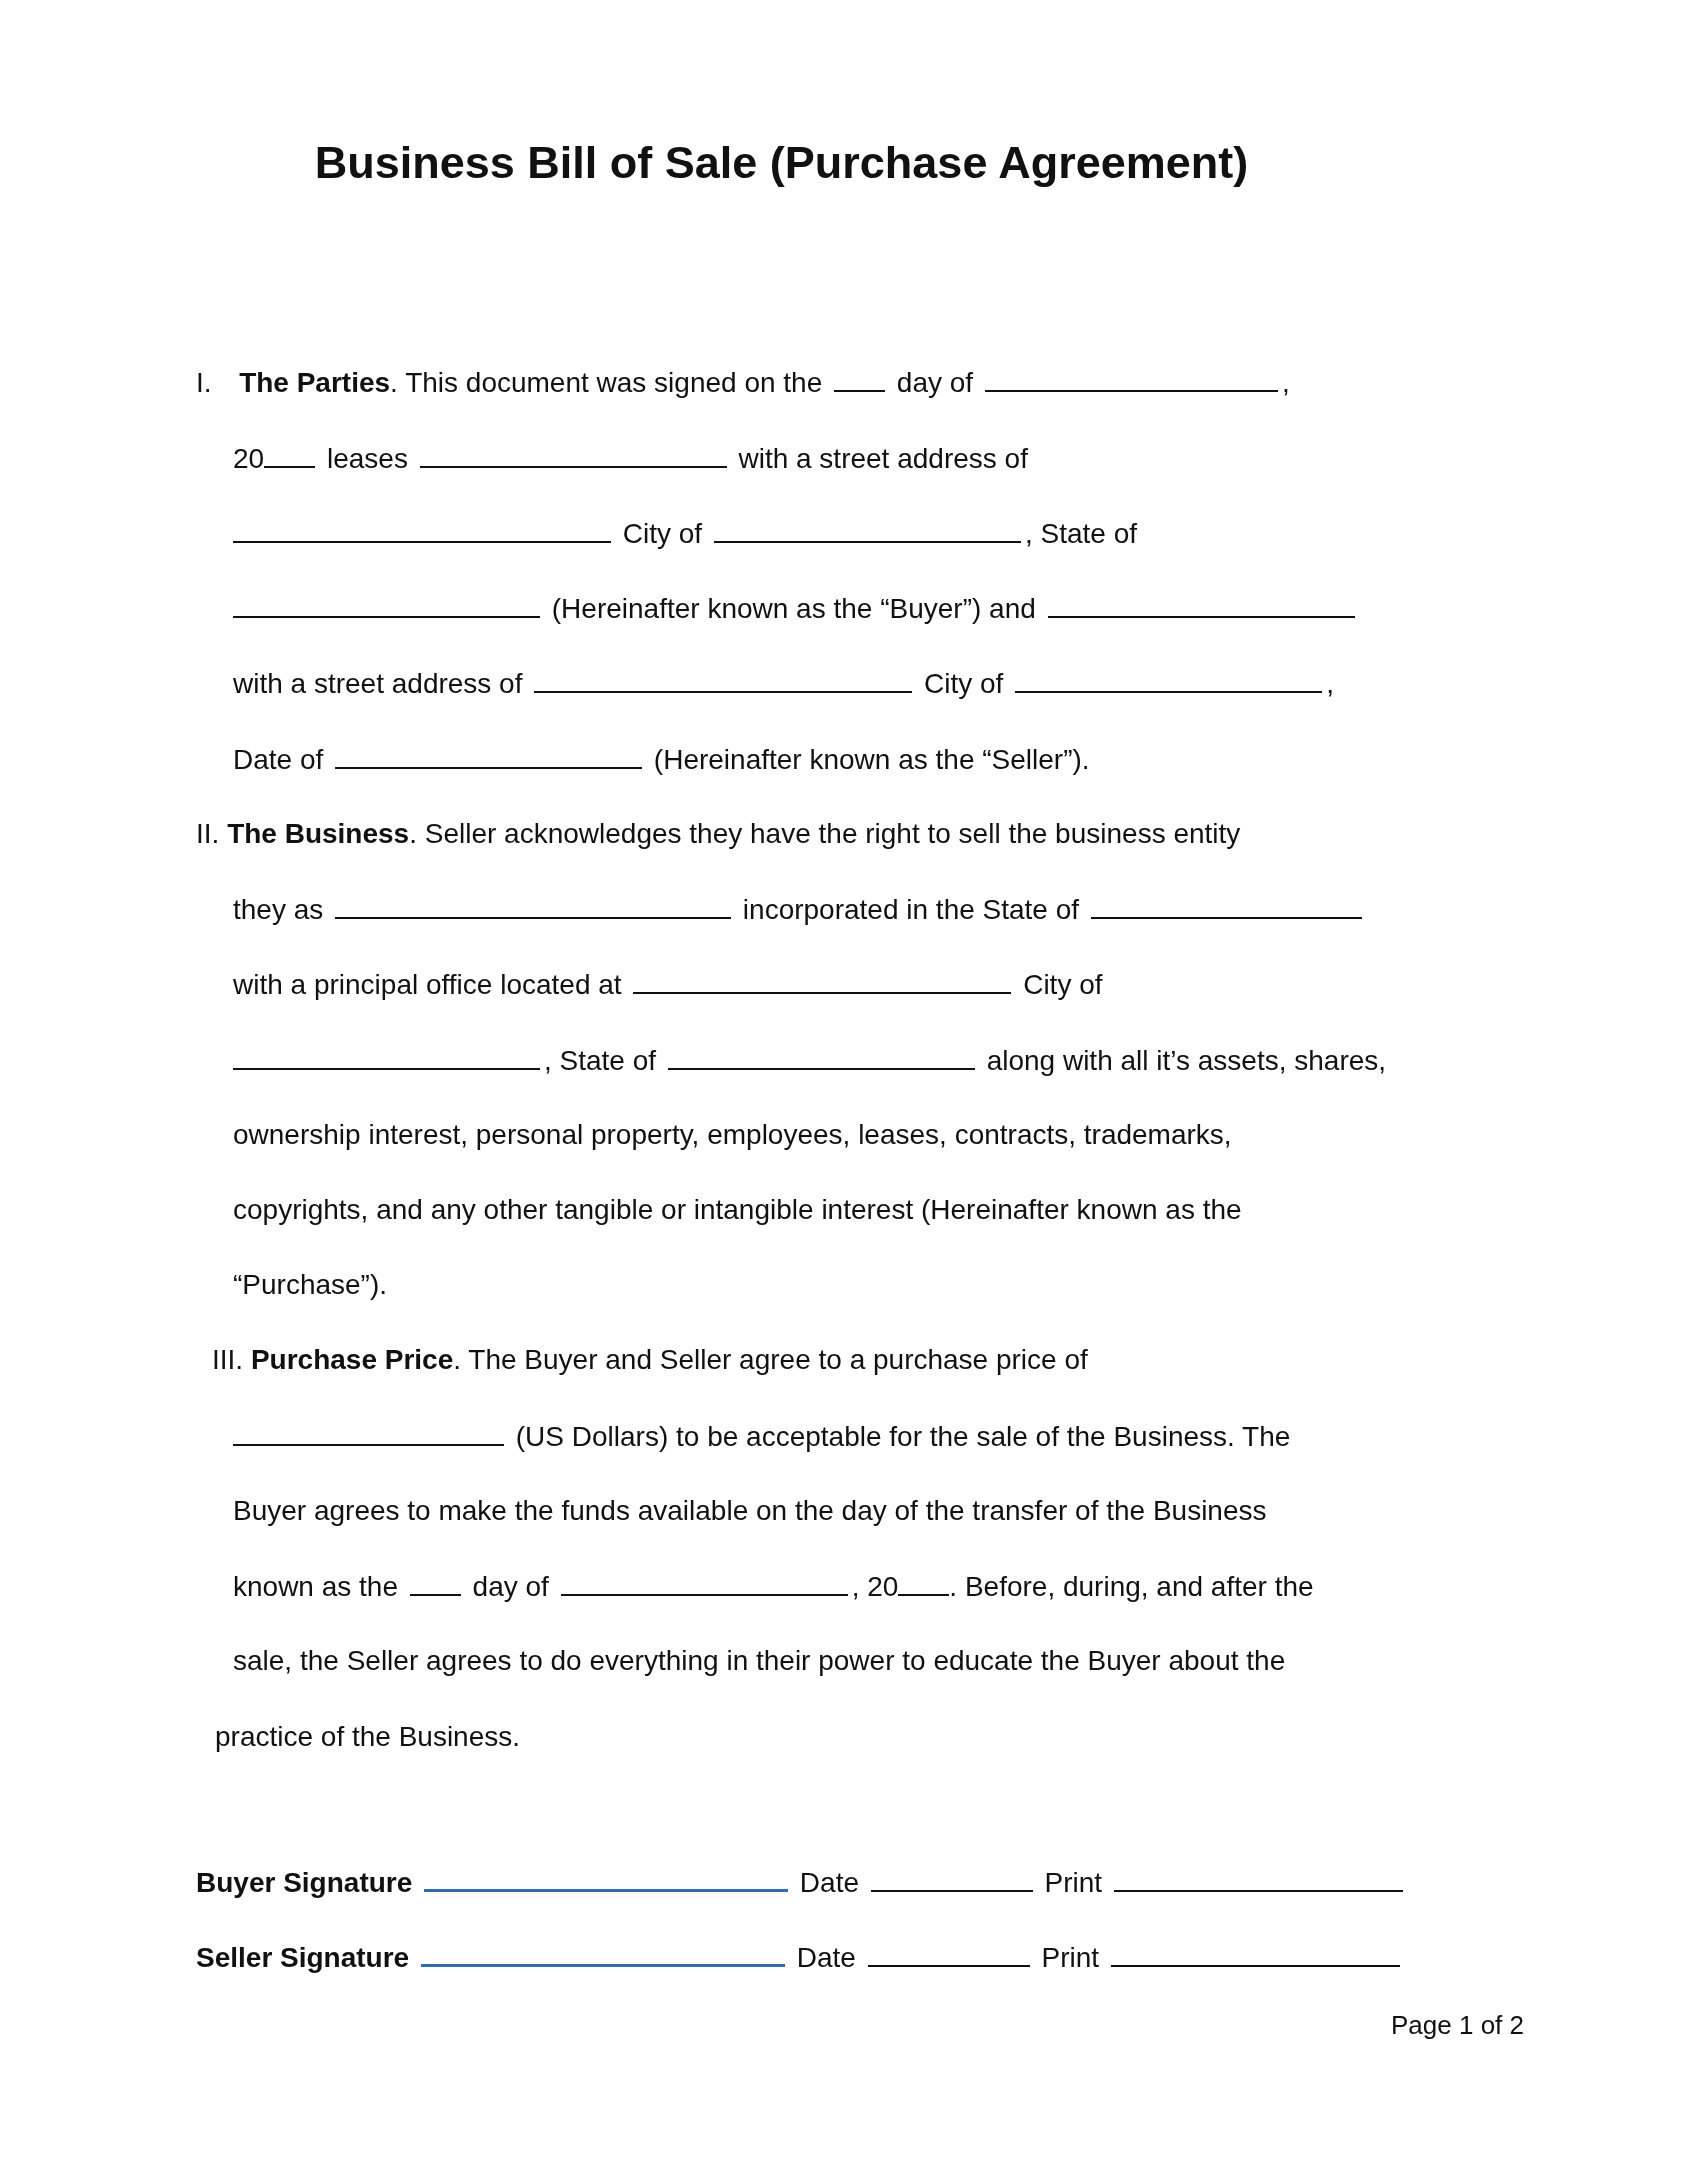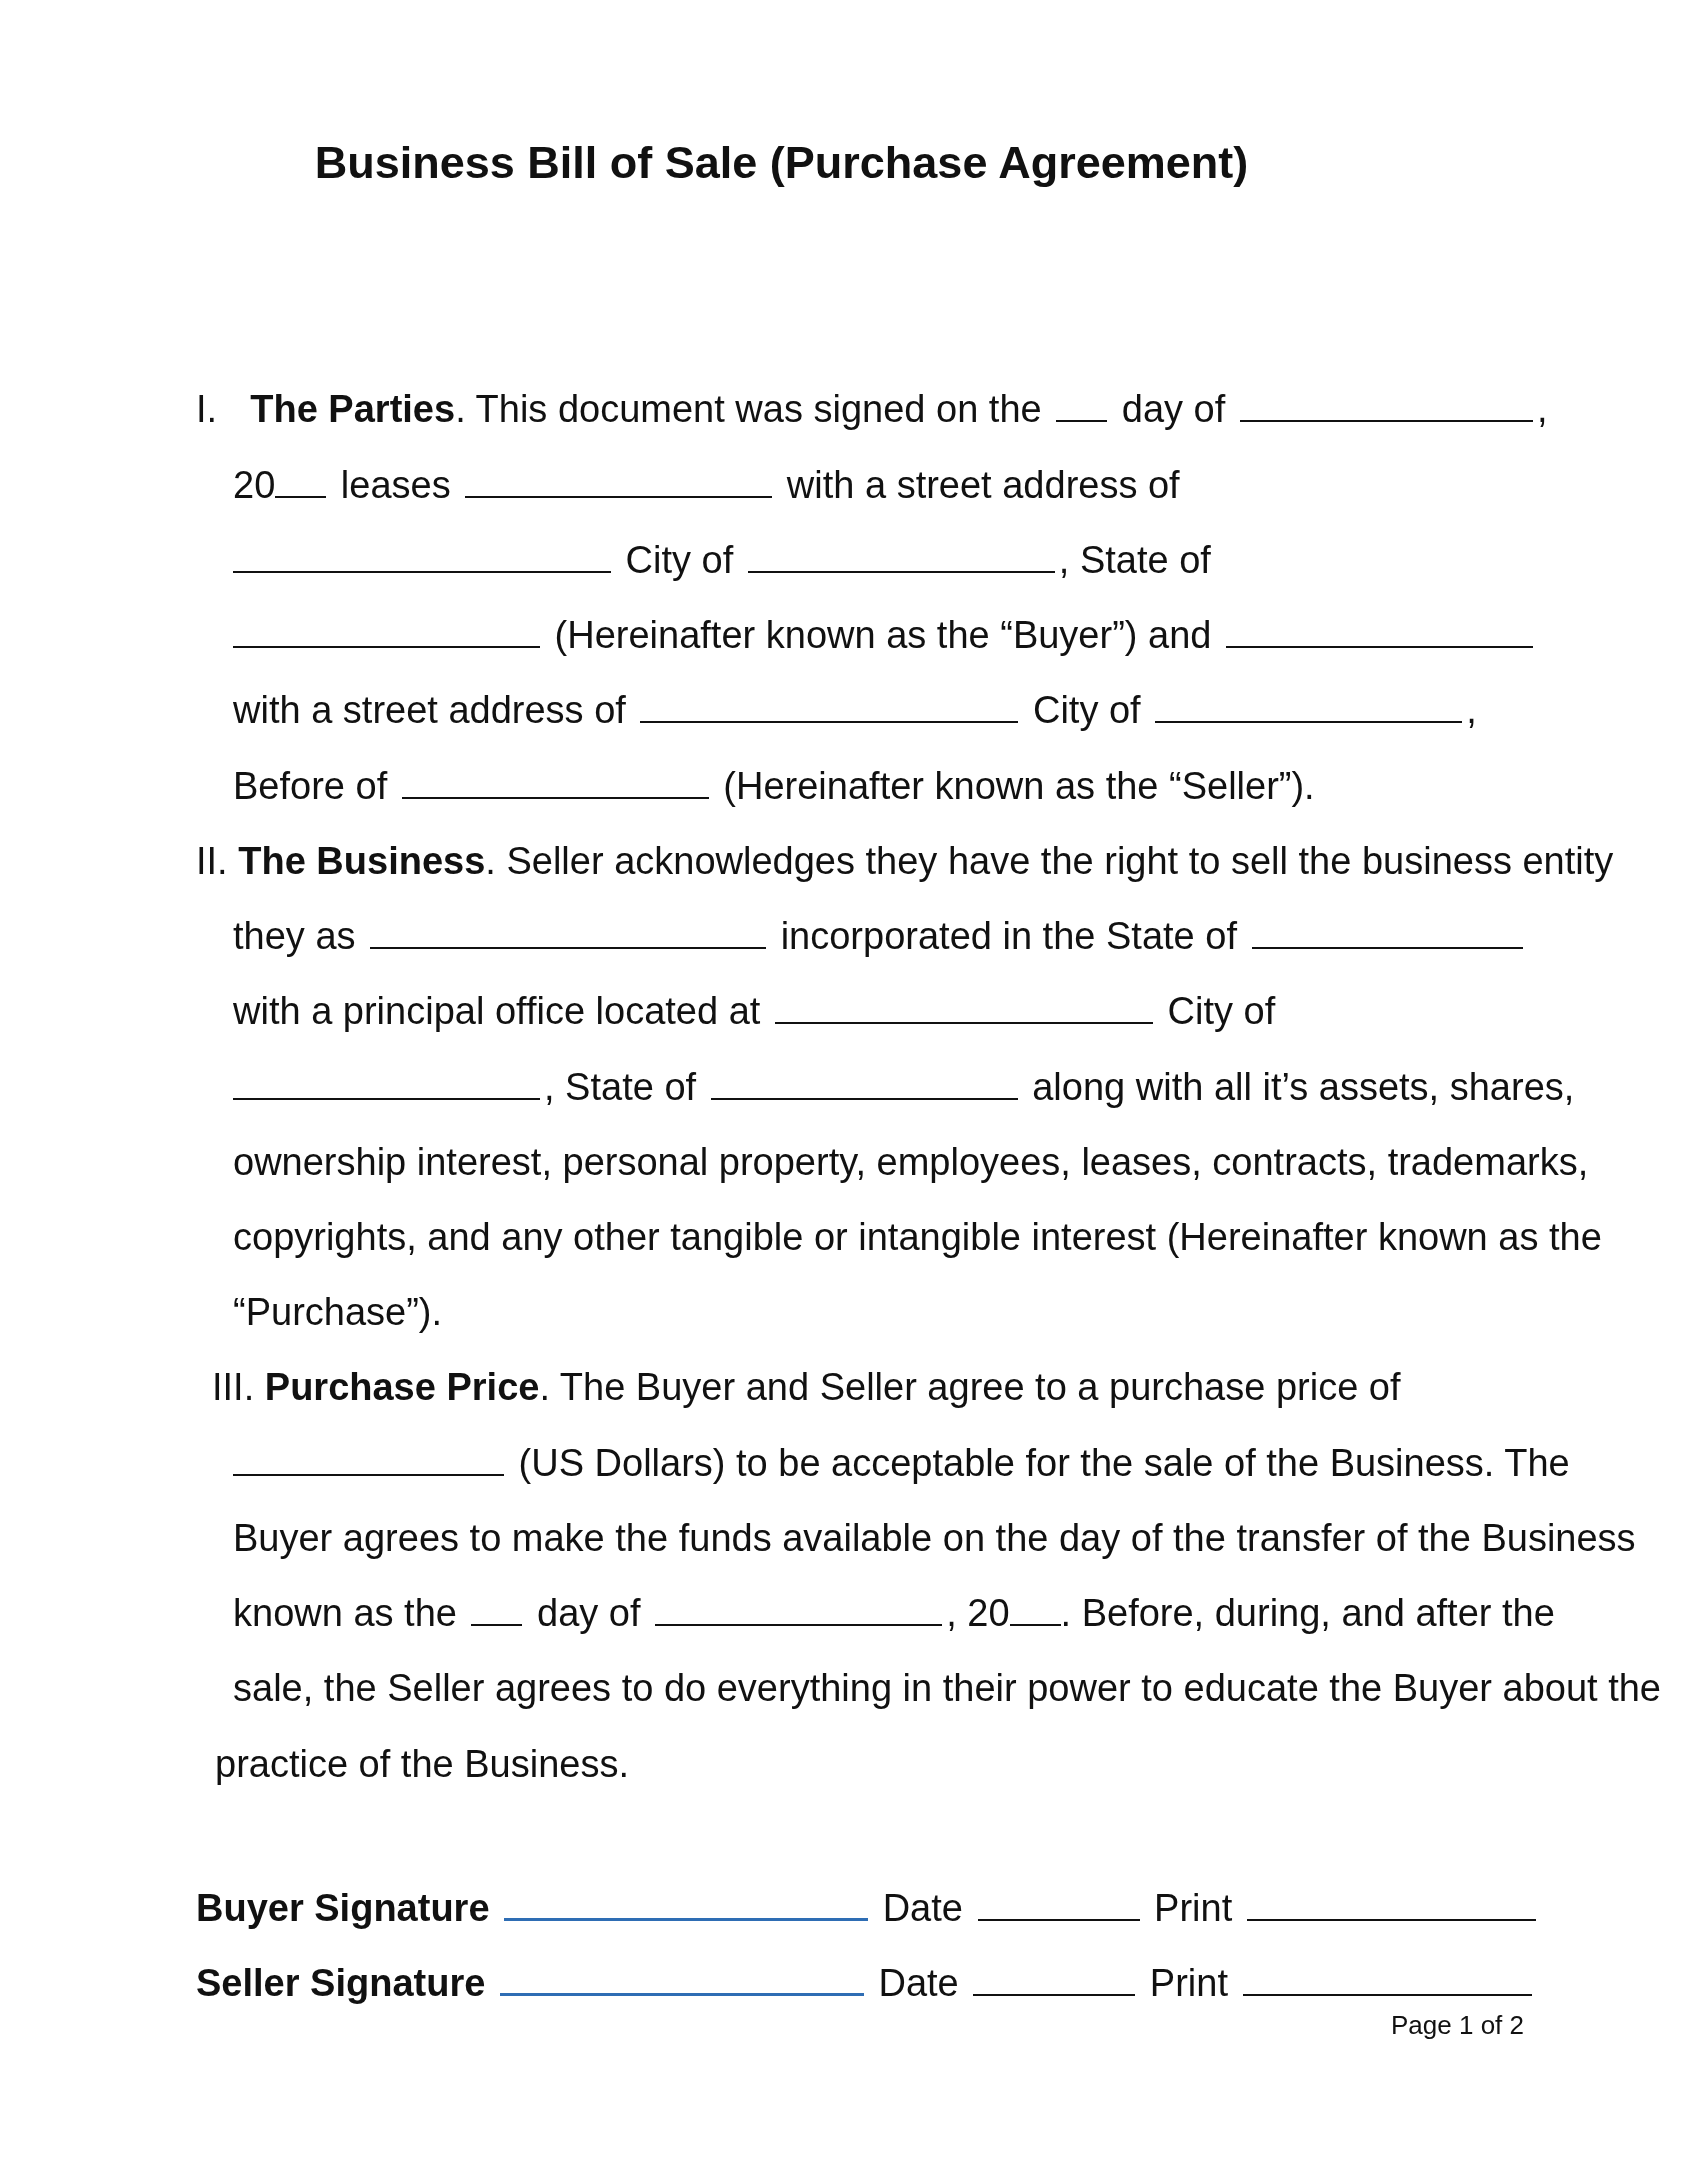--- a/index.html
+++ b/index.html
@@ -5,21 +5,21 @@
   html, body { margin: 0; padding: 0; background: #ffffff; }
   body {
     width: 1683px; height: 2178px; position: relative; overflow: hidden;
     font-family: "Liberation Sans", sans-serif; color: #111111;
   }
   .title {
     position: absolute; left: 0; top: 137px; width: 1563px; text-align: center;
     font-size: 45px; font-weight: bold; letter-spacing: 0px;
   }
   .line {
-    position: absolute; font-size: 38px; white-space: nowrap; line-height: 40px; margin-top: 27px;
+    position: absolute; font-size: 28px; white-space: nowrap; line-height: 40px;
   }
   .b { font-weight: bold; }
   .blank {
     display: inline-block; border-bottom: 2px solid #111; height: 28px;
     vertical-align: baseline; margin: 0 4px;
   }
   .blank.blue { border-bottom: 3px solid #2e6db4; }
   .footer { position: absolute; left: 1391px; top: 2010px; font-size: 26px; white-space: nowrap; }
 </style>
 </head>
@@ -57,21 +57,21 @@
   </div>
 
   <div class="line" style="left:233px; top:663px;">
     <span>with a street address of</span>
     <span class="blank" style="width:378px"></span>
     <span>City of</span>
     <span class="blank" style="width:307px"></span><span>,</span>
   </div>
 
   <div class="line" style="left:233px; top:739px;">
-    <span>Before of</span>
+    <span>Date of</span>
     <span class="blank" style="width:307px"></span>
     <span>(Hereinafter known as the “Seller”).</span>
   </div>
 
   <div class="line" style="left:196px; top:814px;">
     <span>II.</span>
     <span class="b">The Business</span><span>. Seller acknowledges they have the right to sell the business entity</span>
   </div>
 
   <div class="line" style="left:233px; top:889px;">

